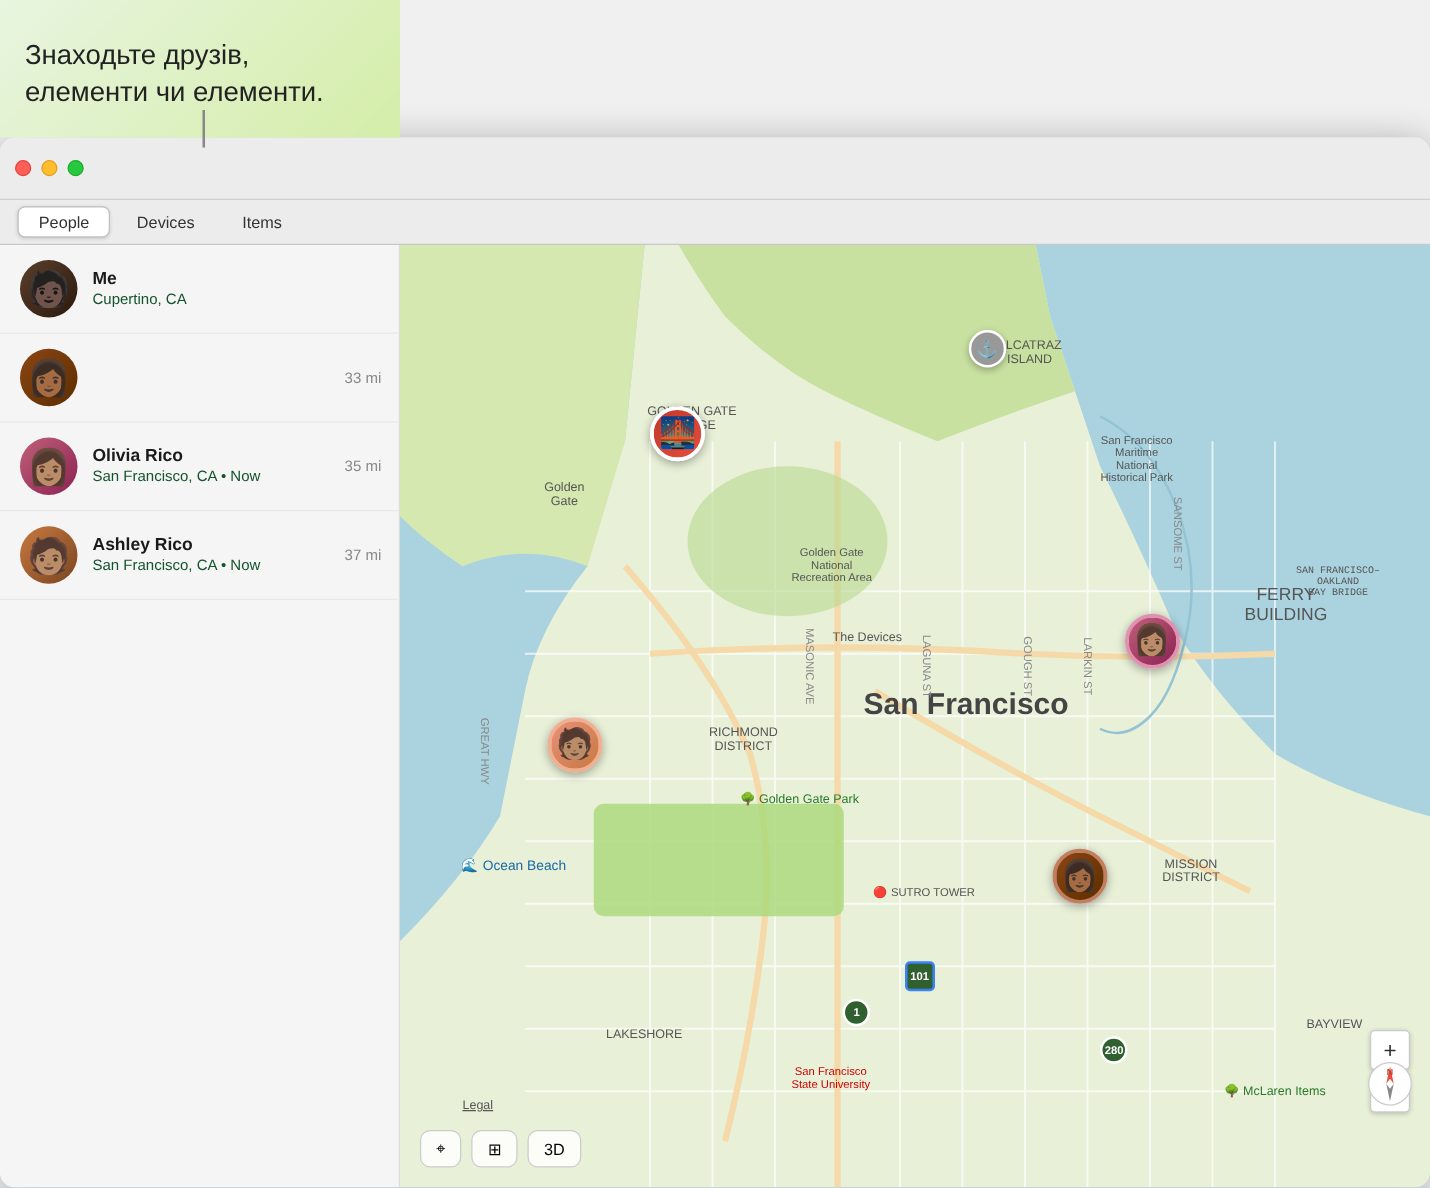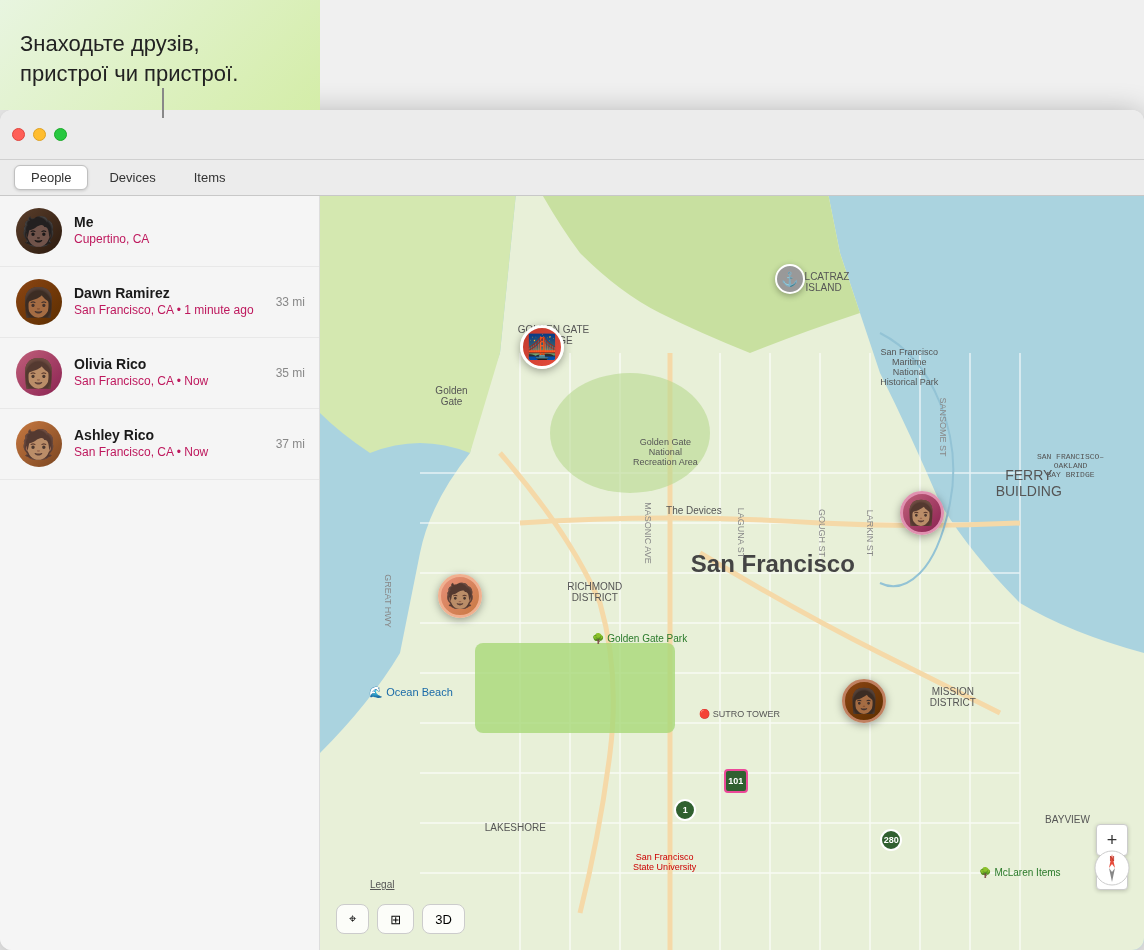--- a/index.html
+++ b/index.html
@@ -157,21 +157,21 @@
     .contact-info {
       flex: 1;
     }
     .contact-name {
       font-size: 14px;
       font-weight: 600;
       color: #1a1a1a;
     }
     .contact-sub {
       font-size: 12px;
-      color: #be185d;
+      color: #14532d;
       margin-top: 2px;
       line-height: 1.3;
     }
     .contact-dist {
       font-size: 12px;
       color: #888;
       position: absolute;
       right: 14px;
       top: 50%;
       transform: translateY(-50%);
@@ -275,21 +275,21 @@
       display: flex;
       align-items: center;
       gap: 4px;
     }
   </style>
 </head>
 <body>
 
 <div class="tooltip-area">
   <div class="tooltip-text" style="white-space: pre-line;">Знаходьте друзів,
-пристрої чи пристрої.</div>
+елементи чи елементи.</div>
 </div>
 <div class="callout-line"></div>
 
 <div class="window">
 
   <div class="titlebar">
     <span class="traffic-btn traffic-close"></span>
     <span class="traffic-btn traffic-min"></span>
     <span class="traffic-btn traffic-max"></span>
   </div>
@@ -310,24 +310,20 @@
         </div>
         <div class="contact-info">
           <div class="contact-name">Me</div>
           <div class="contact-sub">Cupertino, CA</div>
         </div>
       </div>
 
       <div class="contact-item">
         <div class="avatar avatar-dawn">
           <div class="avatar-emoji">👩🏾</div>
-        </div>
-        <div class="contact-info">
-          <div class="contact-name">Dawn Ramirez</div>
-          <div class="contact-sub">San Francisco, CA • 1 minute ago</div>
         </div>
         <div class="contact-dist">33 mi</div>
       </div>
 
       <div class="contact-item">
         <div class="avatar avatar-olivia">
           <div class="avatar-emoji">👩🏽</div>
         </div>
         <div class="contact-info">
           <div class="contact-name">Olivia Rico</div>
@@ -442,21 +438,21 @@
       <div class="map-pin" style="top:42%;left:73%;background:linear-gradient(135deg,#c0607a,#8b2252);border-color:#e090b0;">
         👩🏽
       </div>
 
       <div class="map-pin" style="top:67%;left:66%;background:linear-gradient(135deg,#8b4513,#5c2e00);border-color:#c08060;">
         👩🏾
       </div>
 
       <div style="position:absolute;top:11%;left:57%;width:30px;height:30px;border-radius:50%;background:#999;border:2px solid white;display:flex;align-items:center;justify-content:center;font-size:14px;transform:translate(-50%,-50%);box-shadow:0 2px 6px rgba(0,0,0,0.3);">⚓</div>
 
-      <div style="position:absolute;top:76%;left:49%;width:24px;height:24px;border-radius:4px;background:#306030;border:2px solid #ec4899;display:flex;align-items:center;justify-content:center;font-size:9px;font-weight:bold;color:white;">101</div>
+      <div style="position:absolute;top:76%;left:49%;width:24px;height:24px;border-radius:4px;background:#306030;border:2px solid #3b82f6;display:flex;align-items:center;justify-content:center;font-size:9px;font-weight:bold;color:white;">101</div>
       <div style="position:absolute;top:80%;left:43%;width:22px;height:22px;border-radius:50%;background:#306030;border:2px solid white;display:flex;align-items:center;justify-content:center;font-size:9px;font-weight:bold;color:white;">1</div>
       <div style="position:absolute;top:84%;left:68%;width:22px;height:22px;border-radius:50%;background:#306030;border:2px solid white;display:flex;align-items:center;justify-content:center;font-size:9px;font-weight:bold;color:white;">280</div>
 
       <div style="position:absolute;bottom:58px;left:12px;padding-left:38px;">
         <span style="font-size:10px;color:#555;text-decoration:underline;cursor:pointer;">Legal</span>
       </div>
 
       <div class="map-bottom-controls">
         <div class="map-btn">
           <span>⌖</span>

